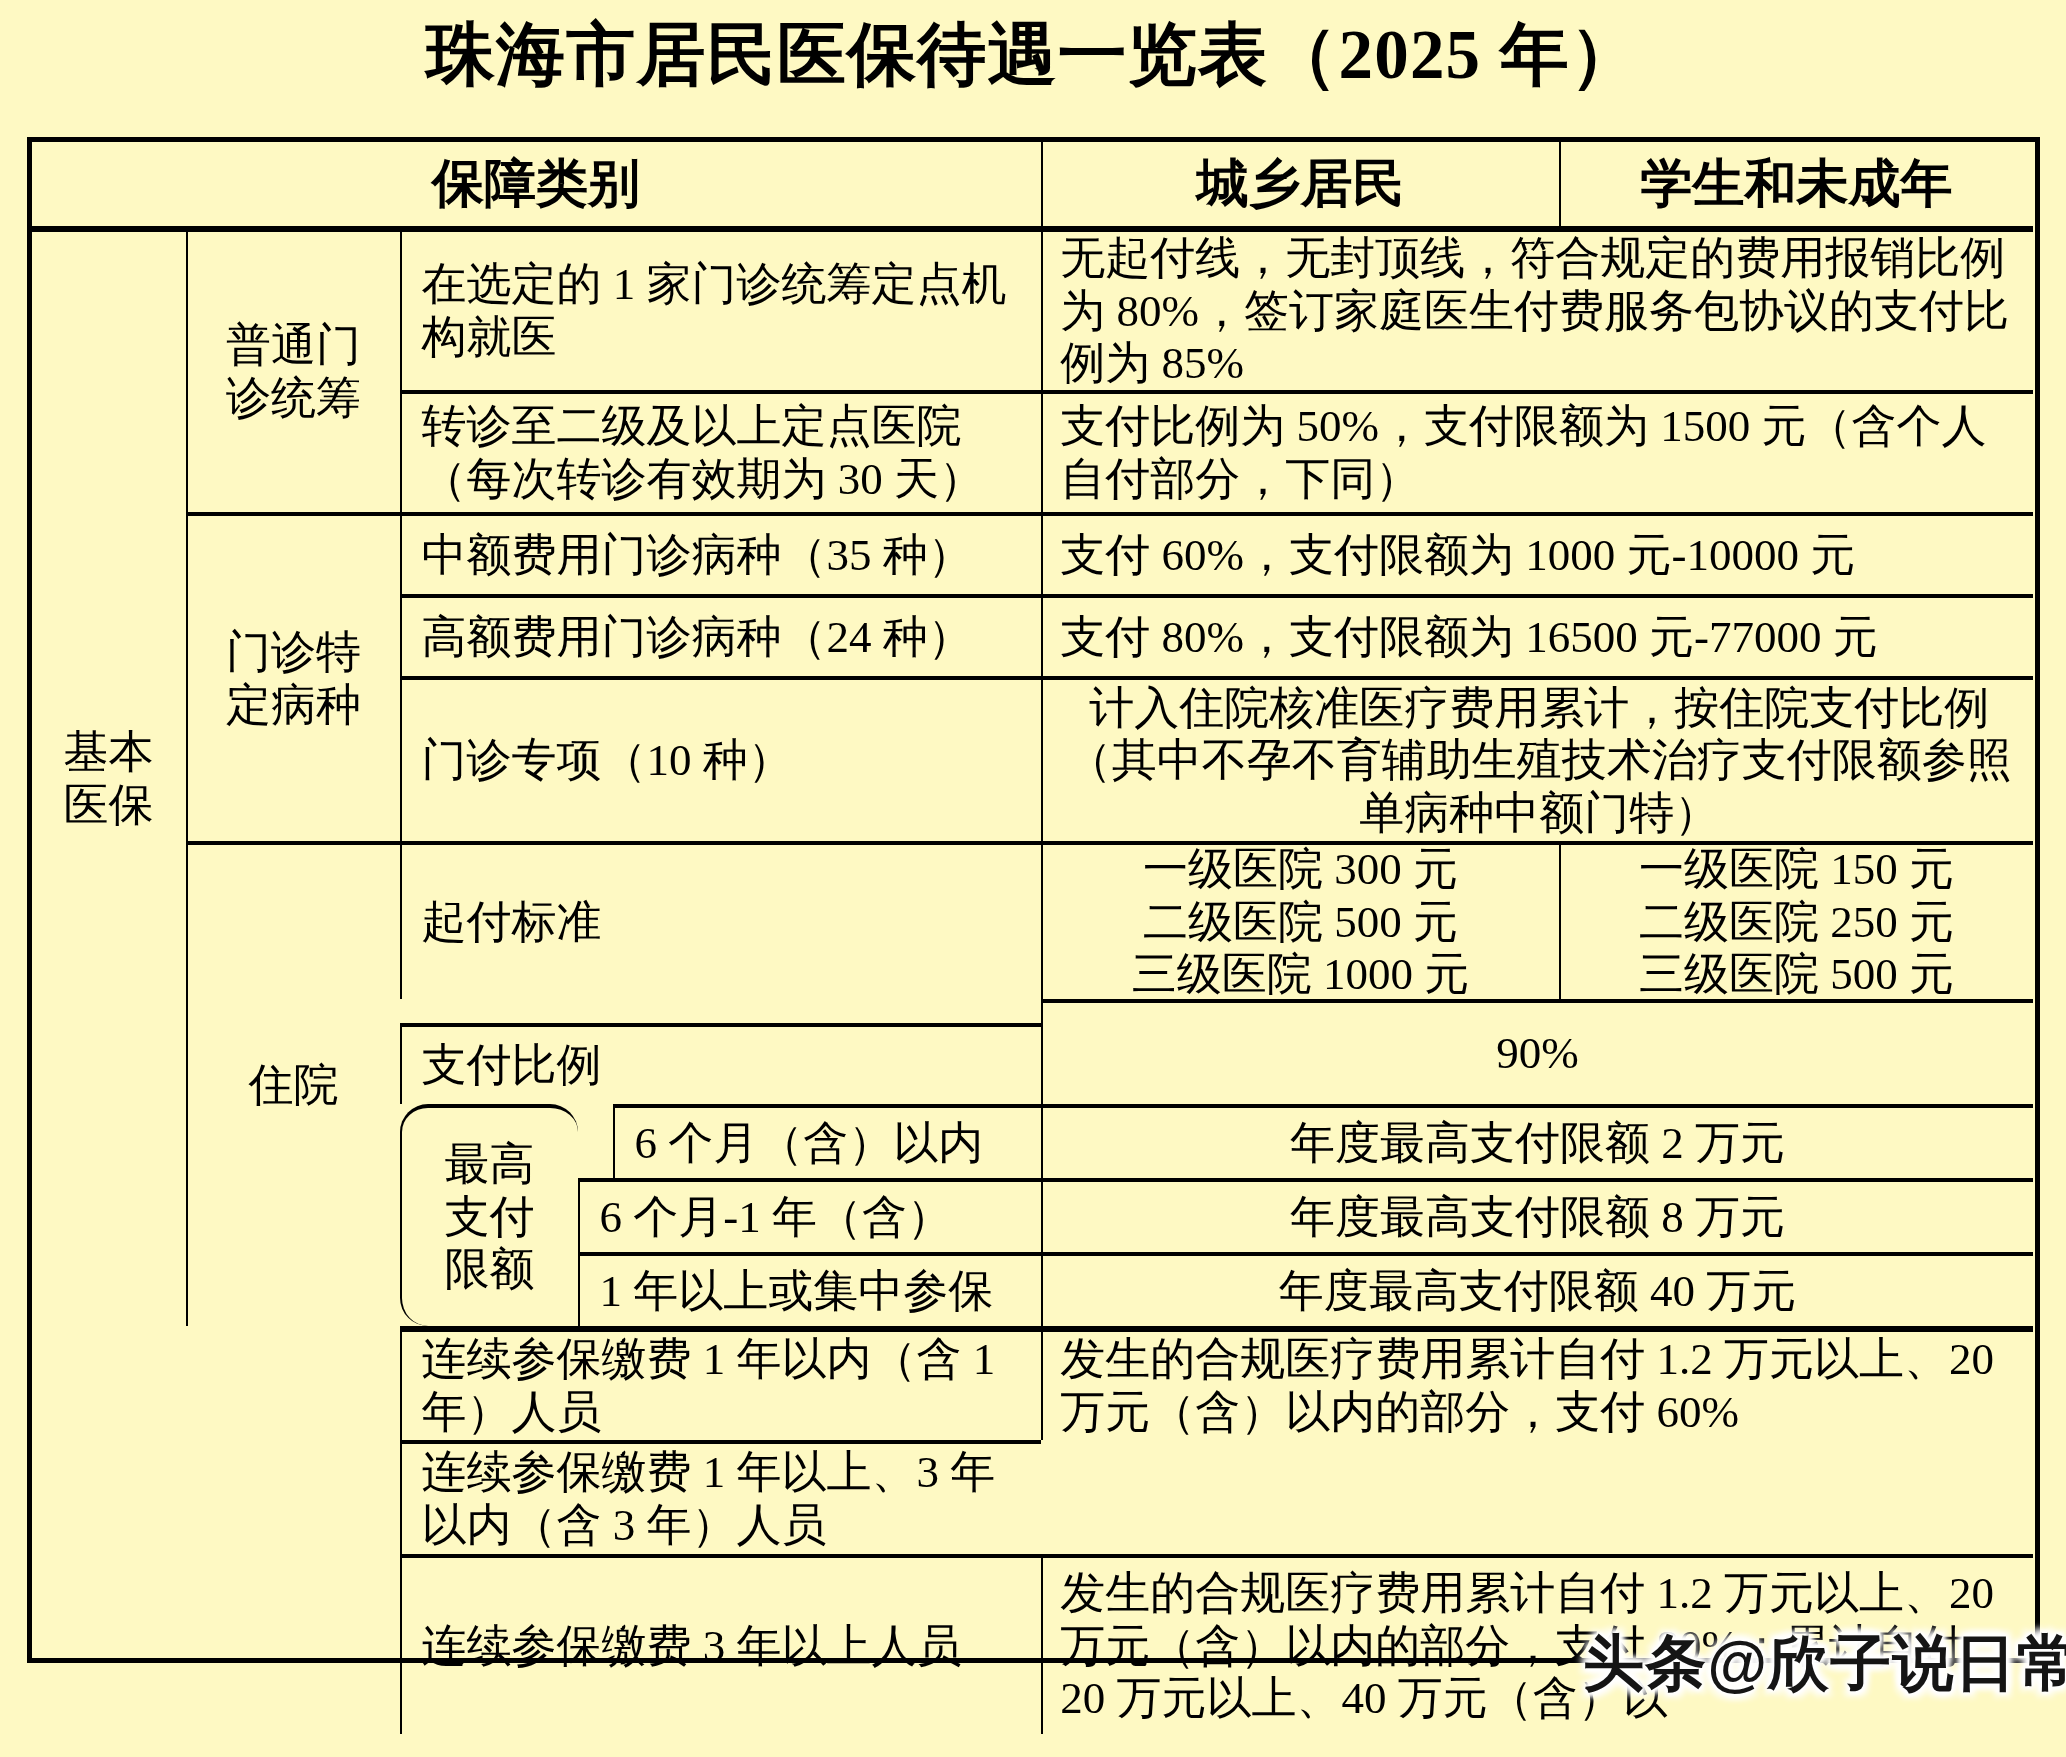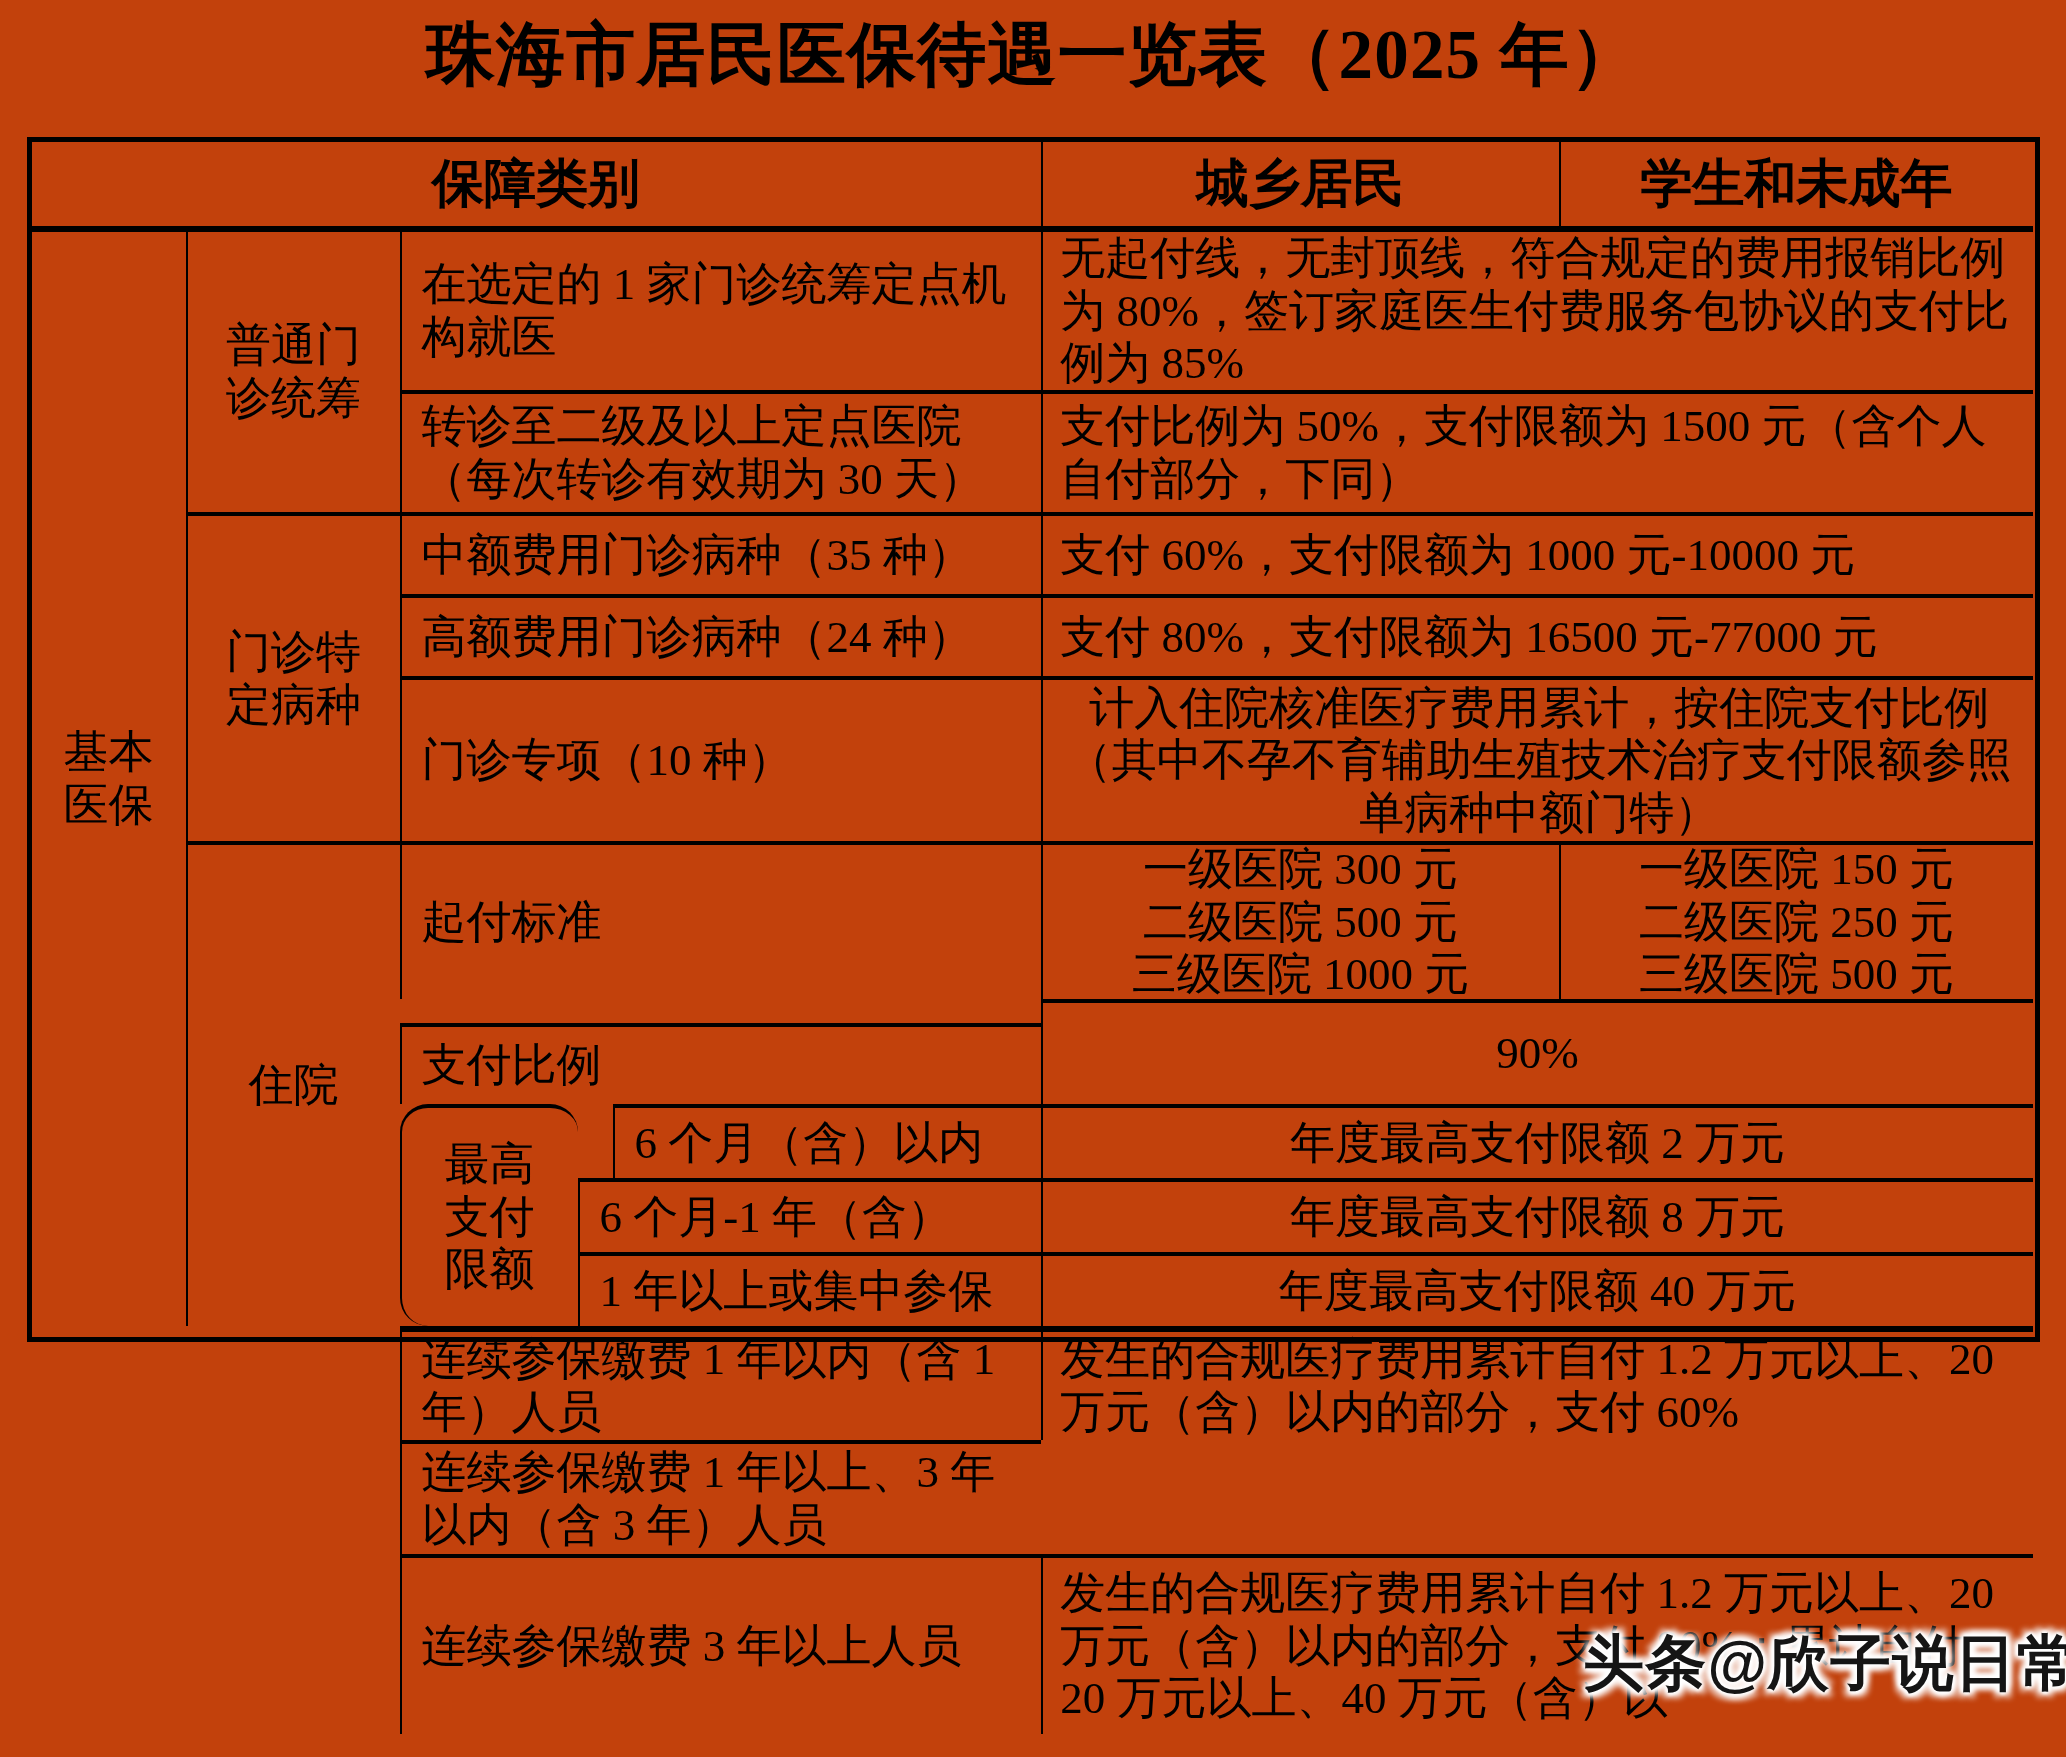--- a/index.html
+++ b/index.html
@@ -1,34 +1,34 @@
 <!DOCTYPE html>
 <html style="font-size:9.4px"><head>
 <meta charset="utf-8">
 <style>
   html,body{margin:0;padding:0;background:#ffffff;}
   .page{
     position:relative;
     width:2066px;height:1757px;
-    background:#c2410c;
+    background:#fef9c3;
     font-family:"Liberation Serif","DejaVu Serif",serif;
     color:#000;
     overflow:hidden;
     text-decoration:underline;
   }
   .title{
     position:absolute;top:9.4px;left:0;width:2066px;
     text-align:center;
     font-size:69px;font-weight:bold;
     letter-spacing:1.2px;
     white-space:nowrap;
   }
   .tbl{
     position:absolute;left:26.5px;top:137px;
-    width:2013px;height:1205px;
+    width:2013px;height:1526px;
     box-sizing:border-box;
     border:5.9px solid #000;
     display:grid;
     grid-template-columns:154px 214px 178px 463px 518px 474px;
     grid-template-rows:84px 164px 122px 82px 82px 165px 158px 105px 74px 74px 74px 114px 114px 180px;
   }
   .cell{
     box-sizing:border-box;
     display:flex;align-items:center;
     font-size:45px;line-height:1.17;

